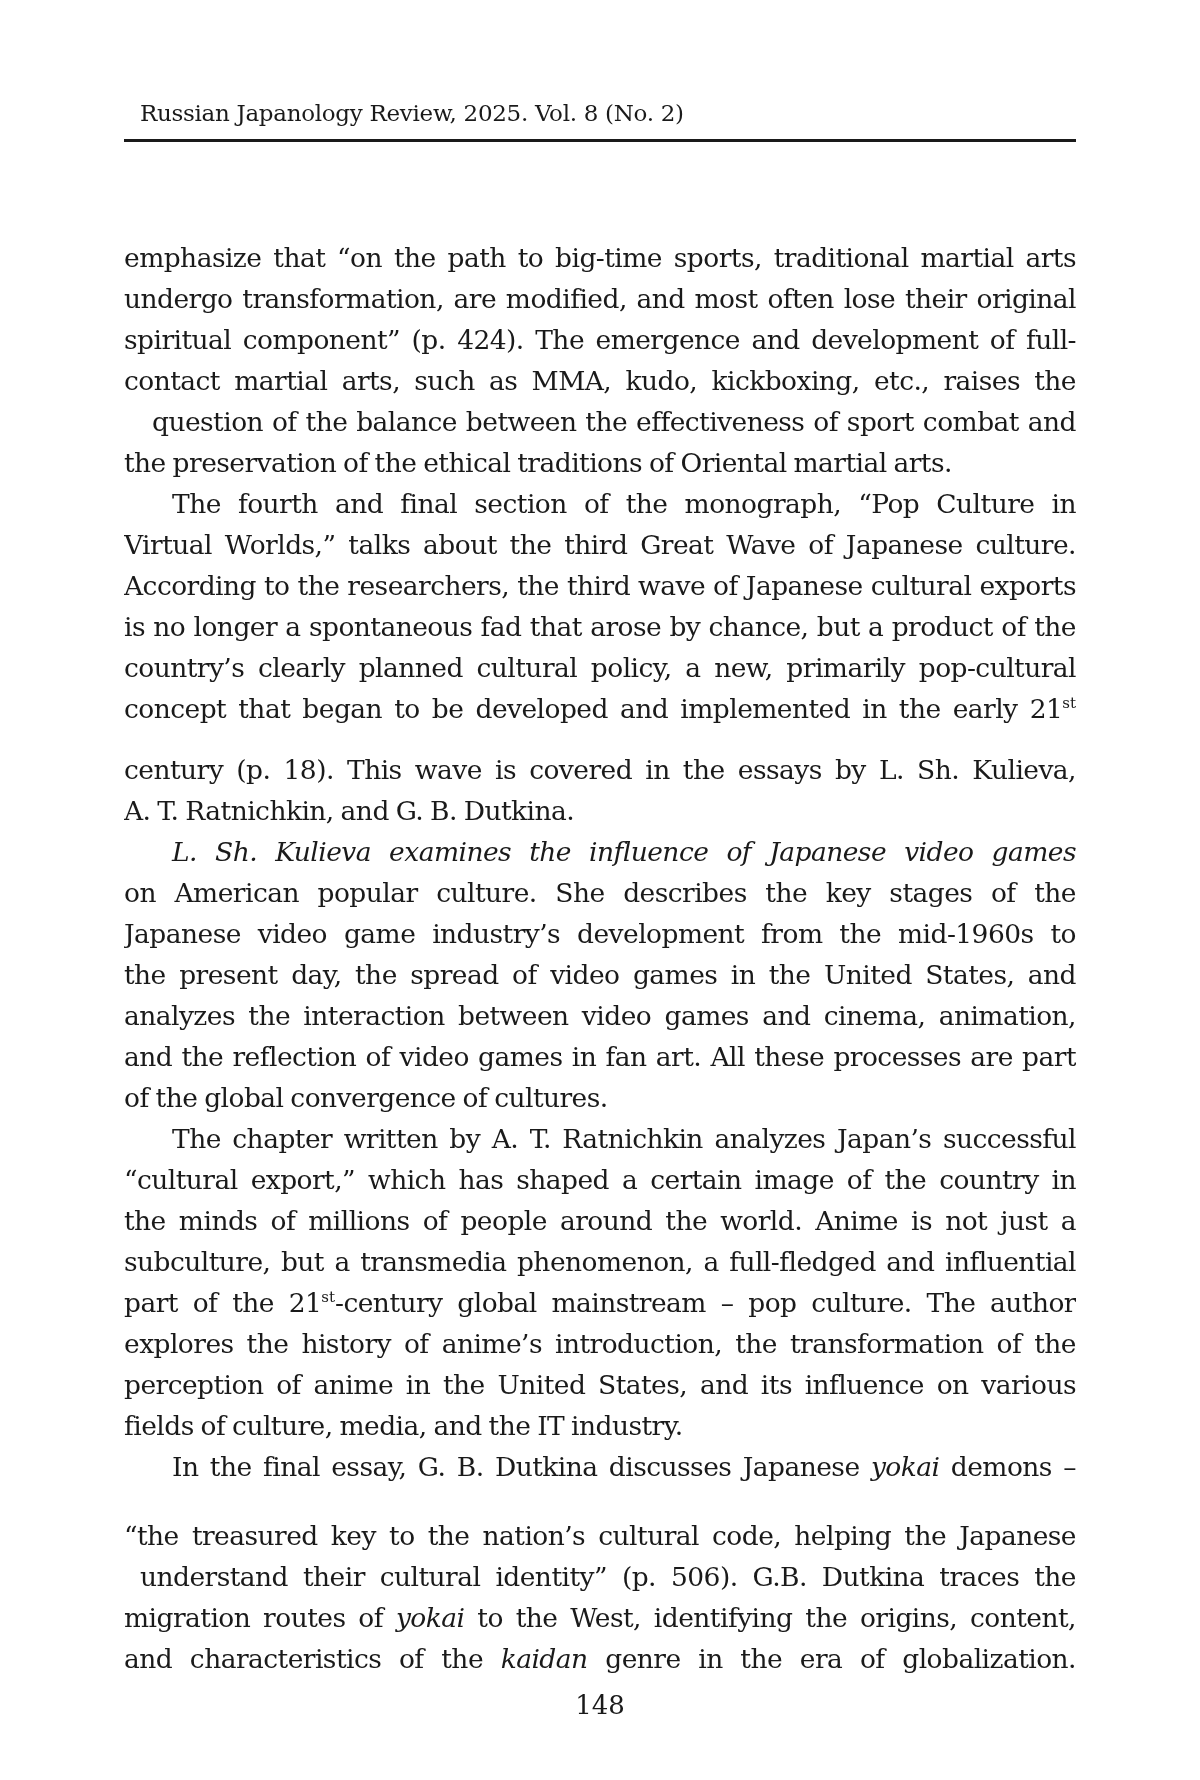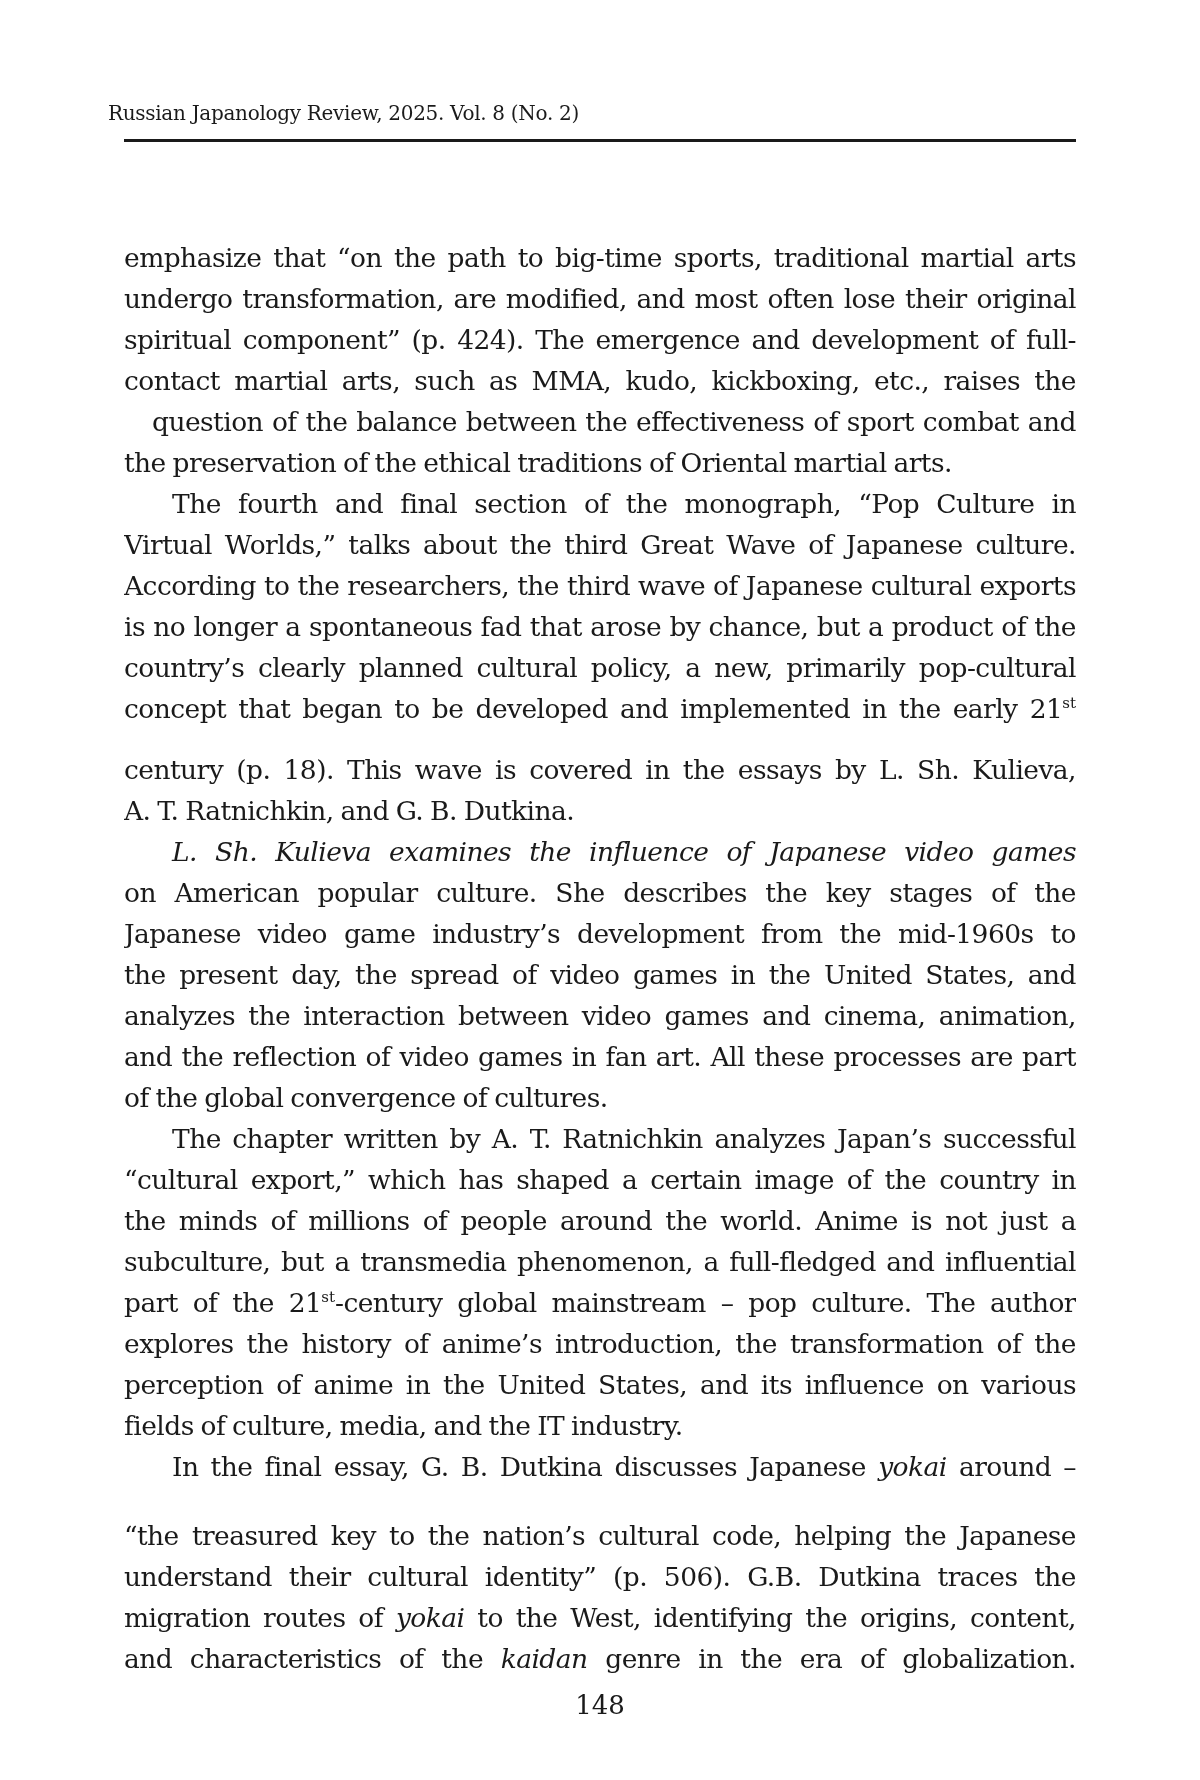--- a/index.html
+++ b/index.html
@@ -1,19 +1,19 @@
 <!DOCTYPE html>
 <html><head>
 <meta charset="utf-8">
 <style>
   html, body { margin: 0; padding: 0; background: #ffffff; }
   body { width: 1200px; height: 1780px; position: relative; overflow: hidden;
          font-family: "DejaVu Serif", "Liberation Serif", serif; color: #1a1a1a; }
-  .header { position: absolute; left: 108px; top: 96px; width: 952px;
-            font-size: 20px; line-height: 34px; letter-spacing: -0.3px; }
+  .header { position: absolute; left: 140px; top: 96px; width: 952px;
+            font-size: 23px; line-height: 34px; letter-spacing: -0.3px; }
   .rule { position: absolute; left: 124px; top: 139px; width: 952px; height: 3px; background: #1a1a1a; }
   .body { position: absolute; left: 124px; top: 189px; width: 952px; }
   .line { display: block; height: 41px; line-height: 41px; font-size: 26.5px;
           text-align: justify; text-align-last: justify; white-space: nowrap;
           letter-spacing: -0.55px; word-spacing: -1px; }
   .line.last { text-align-last: left; }
   .line.indent { padding-left: 48px; }
   sup { font-size: 15px; line-height: 0; vertical-align: 10px; letter-spacing: 0; }
   em { font-style: italic; }
   .pagenum { position: absolute; left: 0; width: 1200px; top: 1688px; text-align: center;
@@ -62,21 +62,21 @@
     <span class="line" style="white-space: normal; overflow: hidden;">“cultural export,” which has shaped a certain image of the country in</span>
     <span class="line" style="white-space: normal; overflow: hidden;">the minds of millions of people around the world. Anime is not just a</span>
     <span class="line" style="white-space: normal; overflow: hidden;">subculture, but a transmedia phenomenon, a full-fledged and influential</span>
     <span class="line" style="white-space: normal; overflow: hidden;"><span>part of the 21</span><sup>st</sup><span>-century global mainstream – pop culture. The author</span></span>
     <span class="line" style="white-space: normal; overflow: hidden;">explores the history of anime’s introduction, the transformation of the</span>
     <span class="line" style="white-space: normal; overflow: hidden;">perception of anime in the United States, and its influence on various</span>
     <span class="line last" style="white-space: normal; overflow: hidden;">fields of culture, media, and the IT industry.</span>
   </div>
 
   <div>
-    <span class="line indent" style="white-space: normal; overflow: hidden;"><span>In the final essay, G. B. Dutkina discusses Japanese </span><em>yokai</em><span> around –</span></span>
+    <span class="line indent" style="white-space: normal; overflow: hidden;"><span>In the final essay, G. B. Dutkina discusses Japanese </span><em>yokai</em><span> demons –</span></span>
     <span class="line" style="white-space: normal; overflow: hidden; margin-top: 28px;">“the treasured key to the nation’s cultural code, helping the Japanese</span>
-    <span class="line" style="white-space: normal; overflow: hidden;">understand their cultural identity” (p. 506). G.B. Dutkina traces the</span>
+    <span class="line" style="white-space: normal; overflow: hidden; margin-left: 16px;">understand their cultural identity” (p. 506). G.B. Dutkina traces the</span>
     <span class="line" style="white-space: normal; overflow: hidden;"><span>migration routes of </span><em>yokai</em><span> to the West, identifying the origins, content,</span></span>
     <span class="line" style="white-space: normal; overflow: hidden;"><span>and characteristics of the </span><em>kaidan</em><span> genre in the era of globalization.</span></span>
   </div>
 </div>
 
 <div class="pagenum">148</div>
 
 </body></html>

